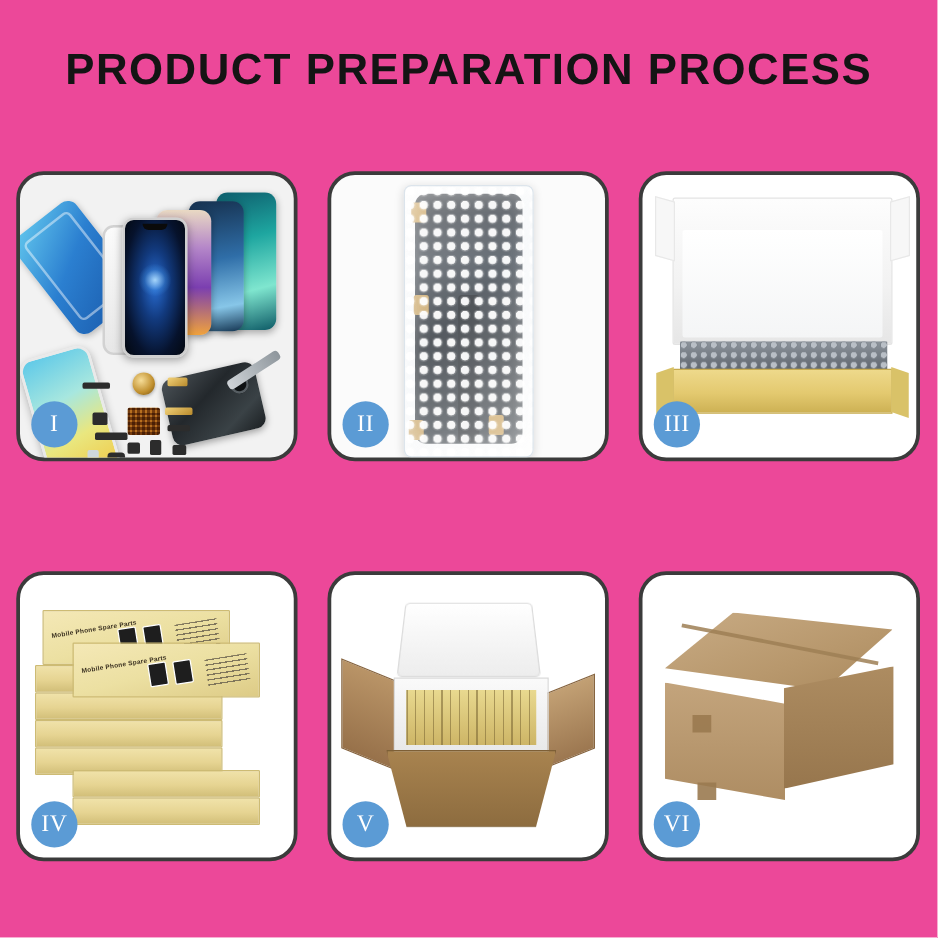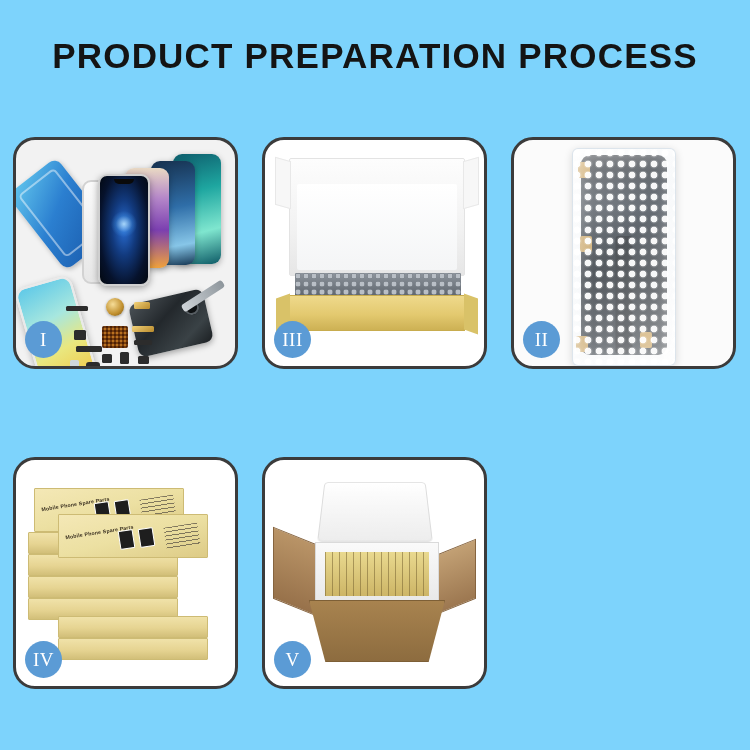--- a/index.html
+++ b/index.html
@@ -2,21 +2,21 @@
 <html><head>
 <meta charset="utf-8">
 <style>
   * { box-sizing: border-box; margin: 0; padding: 0; }
   html, body {
     width: 750px; height: 750px;
     background: #ffffff;
     font-family: "Liberation Sans", sans-serif;
     overflow: hidden;
   }
-  .page { position: relative; width: 750px; height: 750px; background: #7dd3fc; }
+  .page { position: relative; width: 750px; height: 750px; background: #ec4899; }
 
   
   .header { width: 100%; padding-top: 38px; text-align: center; }
   .title {
     font-size: 35px; font-weight: 700; letter-spacing: 1.2px;
     color: #141414; line-height: 1.05; white-space: nowrap;
   }
   .subtitle {
     margin-top: 11px; font-size: 14.5px; font-weight: 400;
     color: #1c1c1c; letter-spacing: .2px; white-space: nowrap;
@@ -282,41 +282,41 @@
         <div class="chip" style="left:86px;top:214px;width:10px;height:9px;"></div>
         <div class="chip" style="left:104px;top:212px;width:9px;height:12px;"></div>
         <div class="chip" style="left:70px;top:222px;width:14px;height:11px;border-radius:3px;"></div>
         <div class="chip" style="left:54px;top:220px;width:9px;height:13px;background:#cfd8dc;"></div>
         <div class="chip" style="left:122px;top:216px;width:11px;height:8px;"></div>
         <div class="tweezer"></div>
       </div>
       <div class="badge">I</div>
     </div>
 
-    <div class="panel p3">
-      <div class="panel-stage">
-        <div class="b3-lid"></div>
-        <div class="b3-foam"></div>
-        <div class="b3-fill"></div>
-        <div class="b3-base"></div>
-      </div>
-      <div class="badge">III</div>
-    </div>
-
     <div class="panel p2">
       <div class="panel-stage">
         <div class="bw-part"></div>
         <div class="bw-flex"></div>
         <div class="bw-tab" style="left:64px;top:22px;"></div>
         <div class="bw-tab" style="left:66px;top:96px;"></div>
         <div class="bw-tab" style="left:62px;top:196px;"></div>
         <div class="bw-tab" style="left:126px;top:192px;"></div>
         <div class="bubble"></div>
       </div>
       <div class="badge">II</div>
+    </div>
+
+    <div class="panel p3">
+      <div class="panel-stage">
+        <div class="b3-lid"></div>
+        <div class="b3-foam"></div>
+        <div class="b3-fill"></div>
+        <div class="b3-base"></div>
+      </div>
+      <div class="badge">III</div>
     </div>
 
     <div class="panel p4">
       <div class="panel-stage">
         <div class="stack">
           <div class="sbox" style="left:0;top:48px;"></div>
           <div class="sbox" style="left:0;top:70px;"></div>
           <div class="sbox" style="left:0;top:92px;"></div>
           <div class="sbox" style="left:0;top:114px;"></div>
           <div class="sbox lid" style="left:6px;top:4px;">
@@ -343,15 +343,26 @@
         <div class="v-flapL"></div>
         <div class="v-flapR"></div>
         <div class="v-foamlid"></div>
         <div class="v-foambox"></div>
         <div class="v-inner"></div>
         <div class="v-body"></div>
       </div>
       <div class="badge">V</div>
     </div>
 
+    <div class="panel p6">
+      <div class="panel-stage">
+        <div class="c-top"></div>
+        <div class="c-seam"></div>
+        <div class="c-left"></div>
+        <div class="c-right"></div>
+        <div class="c-tape" style="left:40px;top:112px;"></div>
+        <div class="c-tape" style="left:44px;top:166px;"></div>
+      </div>
+      <div class="badge">VI</div>
+    </div>
 
   </div>
 </div>
 
 </body></html>

